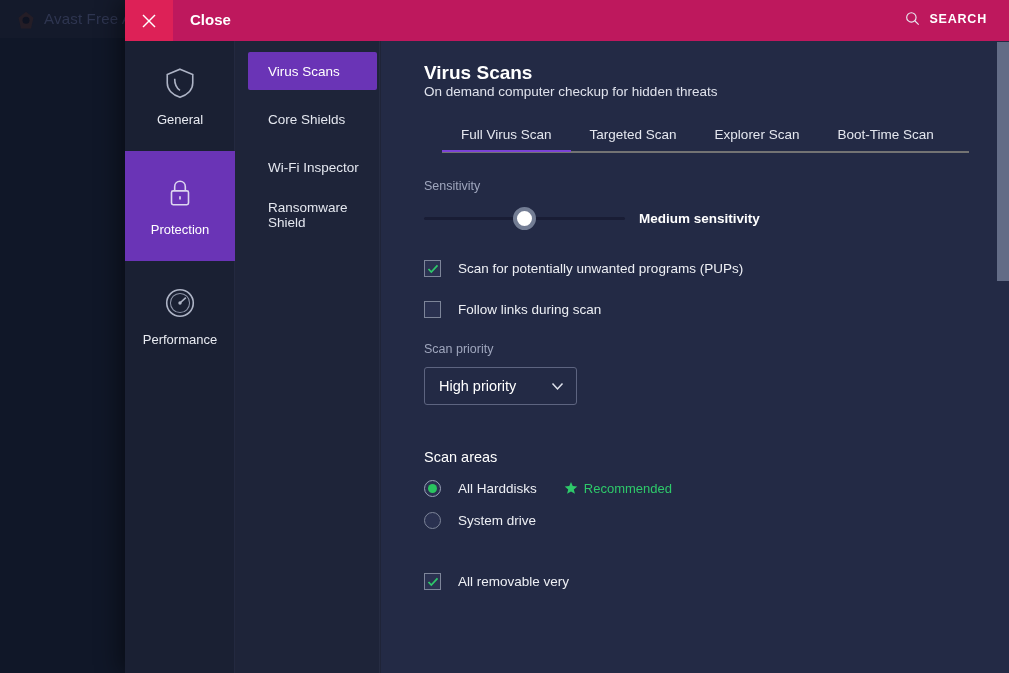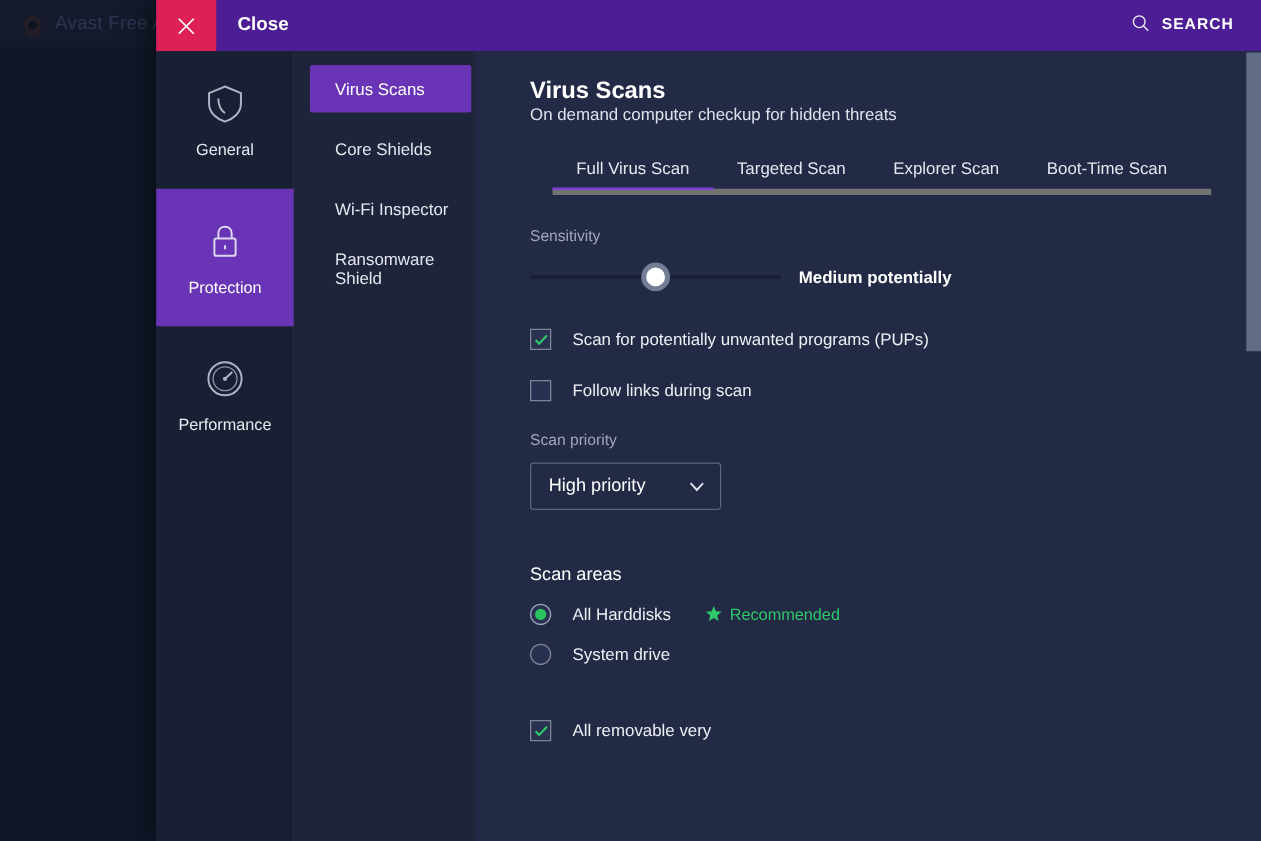--- a/index.html
+++ b/index.html
@@ -37,21 +37,21 @@
   
   .modal {
     position: absolute; left: 125px; top: 0; width: 884px; height: 673px;
     background: #1f2438;
     box-shadow: -6px 0 22px rgba(0,0,0,.45);
   }
 
   
   .topbar {
     position: absolute; left: 0; top: 0; width: 884px; height: 41px;
-    background: #4c1d95;
+    background: #be185d;
   }
   .close-btn {
     position: absolute; left: 0; top: 0; width: 48px; height: 41px;
     background: #dd2157;
     display: flex; align-items: center; justify-content: center;
     cursor: pointer;
   }
   .close-x { width: 14px; height: 14px; display: block; }
   .close-label {
     position: absolute; left: 65px; top: 11px;
@@ -109,21 +109,21 @@
   }
   .main-inner { position: relative; padding: 21px 0 0 43px; }
 
   .page-title { font-size: 19px; font-weight: bold; color: #ffffff; }
   .page-sub { font-size: 13.5px; color: #dfe2ec; }
 
   
   .tabs {
     position: relative; margin-top: 28px; margin-left: 18px;
     display: flex; align-items: flex-end; gap: 0;
-    border-bottom: 5px solid #737373;
+    border-bottom: 2px solid #737373;
     width: 527px;
   }
   .tab {
     padding: 0 19px 9px 19px;
     font-size: 13.5px; color: #e4e7ef;
     cursor: pointer;
     position: relative;
   }
   .tab.active::after {
     content: ""; position: absolute; left: 0; right: 0; bottom: -1px;
@@ -316,21 +316,21 @@
           </div>
         </div>
 
         <div class="sens-block">
           <div class="field-label">Sensitivity</div>
           <div class="slider-row">
             <div class="slider">
               <div class="slider-track"></div>
               <div class="slider-knob"></div>
             </div>
-            <div class="slider-value">Medium potentially</div>
+            <div class="slider-value">Medium sensitivity</div>
           </div>
         </div>
 
         <div class="checks">
 
           <div class="check-row">
             <span class="cbox checked">
               <svg width="12" height="12" viewBox="0 0 12 12">
                 <polyline points="1.5,6 4.3,9 10.5,2.4" fill="none" stroke="#2ec96a" stroke-width="1.7"></polyline>
               </svg>

